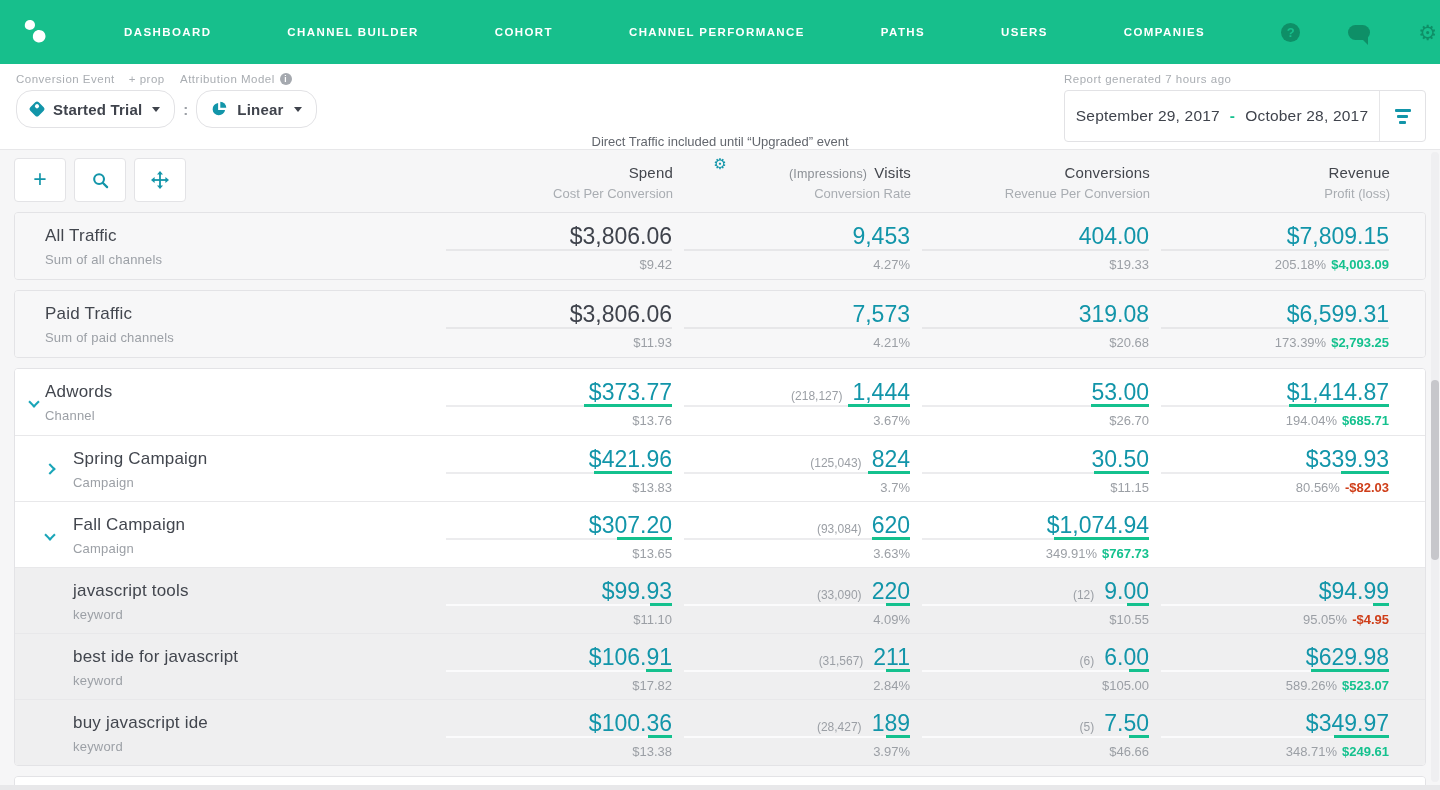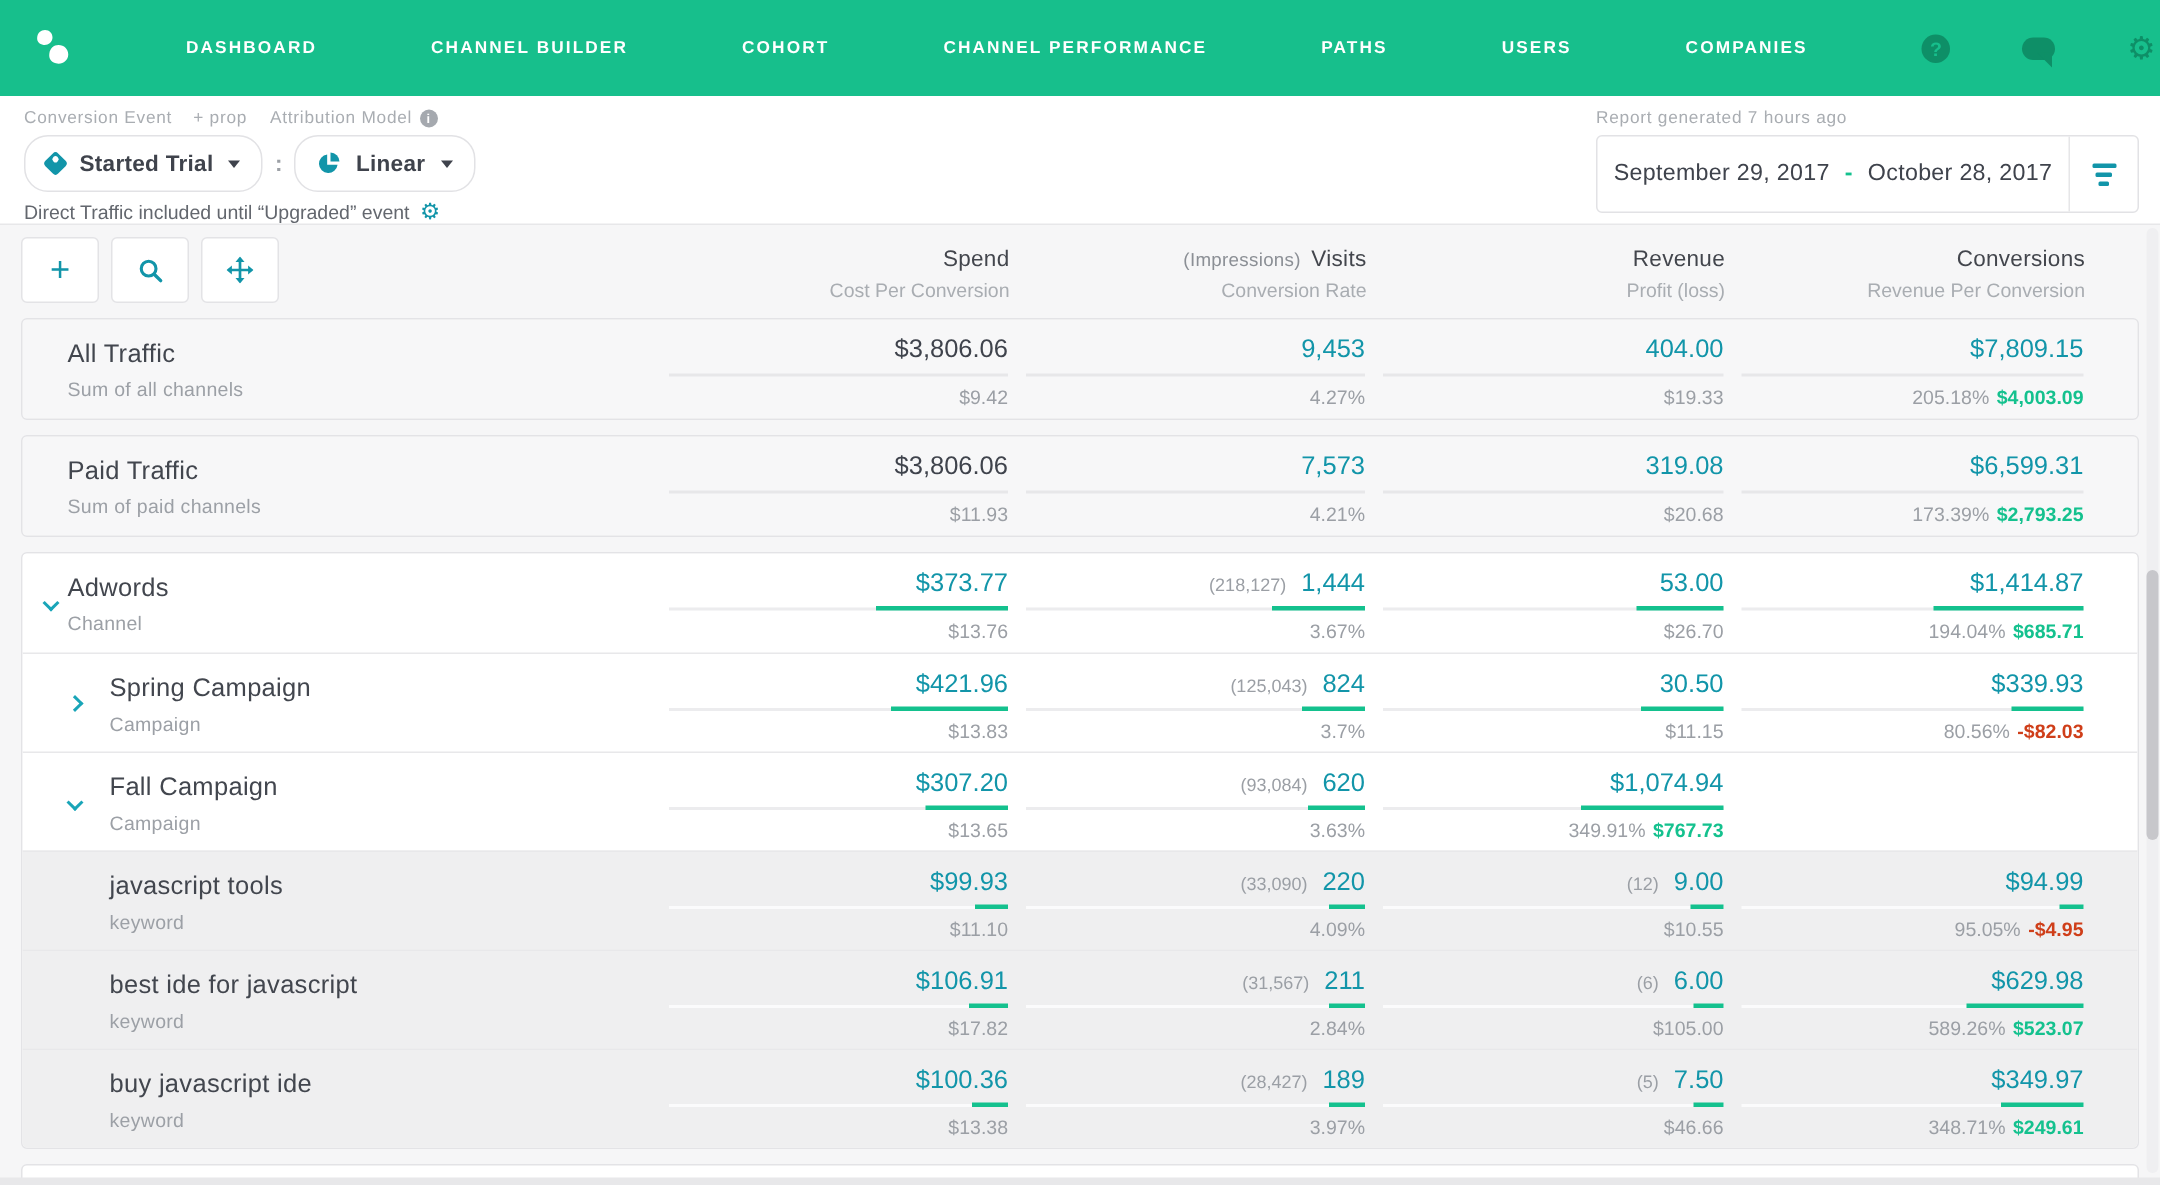--- a/index.html
+++ b/index.html
@@ -38,21 +38,21 @@
   .dropdown { height:38px; border:1px solid #e2e2e5; border-radius:16px; background:#fff;
               display:inline-flex; align-items:center; padding:0 14px; gap:10px; cursor:pointer; }
   .dd-text { font-size:15px; font-weight:600; color:#3f434c; letter-spacing:.2px; }
   .caret { width:0; height:0; border-left:4.5px solid transparent; border-right:4.5px solid transparent;
            border-top:5.5px solid #3f434c; }
   .colon { color:#9ca0a6; font-size:15px; margin:0 8px; font-weight:700; }
   .tag-icon { width:12px; height:12px; background:#1295a9; border-radius:2.5px; transform:rotate(45deg);
               position:relative; }
   .tag-icon:after { content:""; position:absolute; left:2px; top:2px; width:3.5px; height:3.5px;
               border-radius:50%; background:#fff; }
-  .note-row { margin-top:6px; font-size:13px; color:#63676e; display:flex; align-items:center; gap:7px; }
+  .note-row { margin-top:6px; font-size:13px; color:#63676e; display:flex; align-items:center; gap:7px;flex-direction:column; }
   .note-gear { color:#1295a9; font-size:15px; line-height:1; cursor:pointer; }
 
   .flt-right { position:absolute; top:9px; right:14px; width:362px; }
   .flt-right .flt-label { display:block; margin-bottom:5px; }
   .datebox { height:52px; border:1px solid #e2e2e5; border-radius:4px; background:#fff;
              display:flex; align-items:center; cursor:pointer; }
   .datebox .dates { flex:1; display:flex; align-items:center; justify-content:center; gap:10px;
                     font-size:15.5px; color:#3f434c; letter-spacing:.2px; }
   .date-sep { color:#14c18e; font-weight:700; }
   .date-icon-sec { width:46px; align-self:stretch; border-left:1px solid #e6e6e8;
@@ -90,21 +90,21 @@
   .indent-1 .chev { left:31px; }
   .indent-0 .row-titles { padding-left:30px; }
   .indent-1 .row-titles, .indent-2 .row-titles { padding-left:58px; }
   .row-title { font-size:17px; color:#42464e; padding-top:13px; letter-spacing:.2px; }
   .row-sub { font-size:13px; color:#9ca0a6; margin-top:6px; letter-spacing:.2px; }
 
   .row-cells { display:grid; grid-template-columns:238px 238px 239px 240px; padding-right:36px; }
   .cell { text-align:right; padding-top:10px; }
   .cell-top { display:flex; justify-content:flex-end; align-items:baseline; height:22px; }
   .cell-prefix { font-size:12px; color:#9b9fa5; margin-right:10px; }
-  .cell-value { font-size:17px; color:#1295a9; cursor:pointer; }
+  .cell-value { font-size:23px; color:#1295a9; cursor:pointer; }
   .cell-value.val-dark { color:#3f434c; cursor:default; }
   .divider { position:relative; height:2px; background:#ececee; margin:4px 0 6px 12px; }
   .bg-summary .divider { background:#e7e7e9; }
   .bg-keyword .divider { background:#fbfbfc; }
   .ul-green { position:absolute; right:0; top:-1px; height:3px; background:#14c18e; }
   .cell-subline { font-size:13px; color:#9b9fa5; }
   .cell-profit { font-weight:700; margin-left:5px; }
   .cell-profit.pos { color:#14c18e; }
   .cell-profit.neg { color:#cf3e19; }
 
@@ -237,26 +237,26 @@
     <div class="head-cols">
       <div class="hcell">
         <div class="h-main">Spend</div>
         <div class="h-sub">Cost Per Conversion</div>
       </div>
       <div class="hcell">
         <div class="h-main"><span class="h-prefix">(Impressions)</span><span>Visits</span></div>
         <div class="h-sub">Conversion Rate</div>
       </div>
       <div class="hcell">
+        <div class="h-main">Conversions</div>
+        <div class="h-sub">Revenue Per Conversion</div>
+      </div>
+      <div class="hcell">
         <div class="h-main">Revenue</div>
         <div class="h-sub">Profit (loss)</div>
-      </div>
-      <div class="hcell">
-        <div class="h-main">Conversions</div>
-        <div class="h-sub">Revenue Per Conversion</div>
       </div>
     </div>
   </div>
 
   <div class="table-body">
       <div class="card">
         <div class="row bg-summary indent-0">
     <div class="row-head">
 
       <div class="row-titles">

